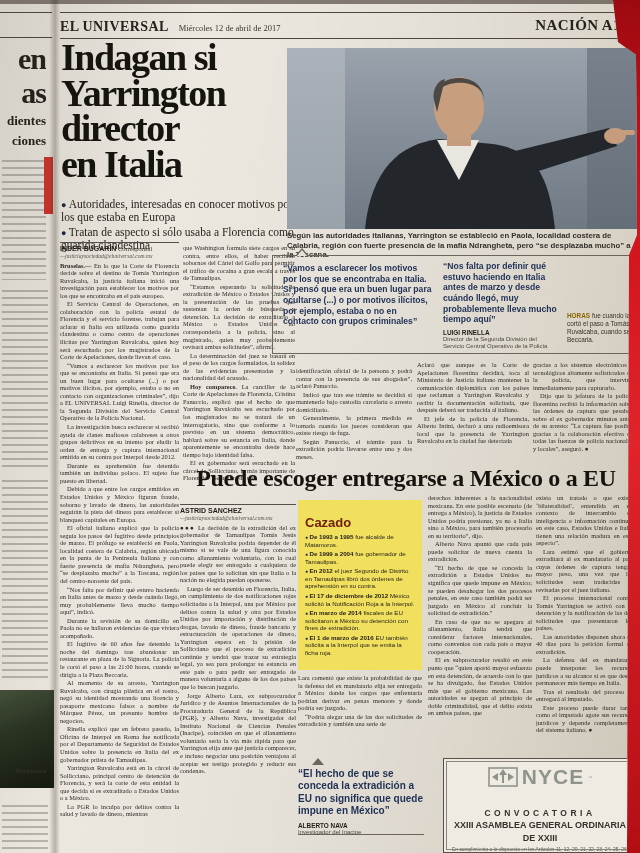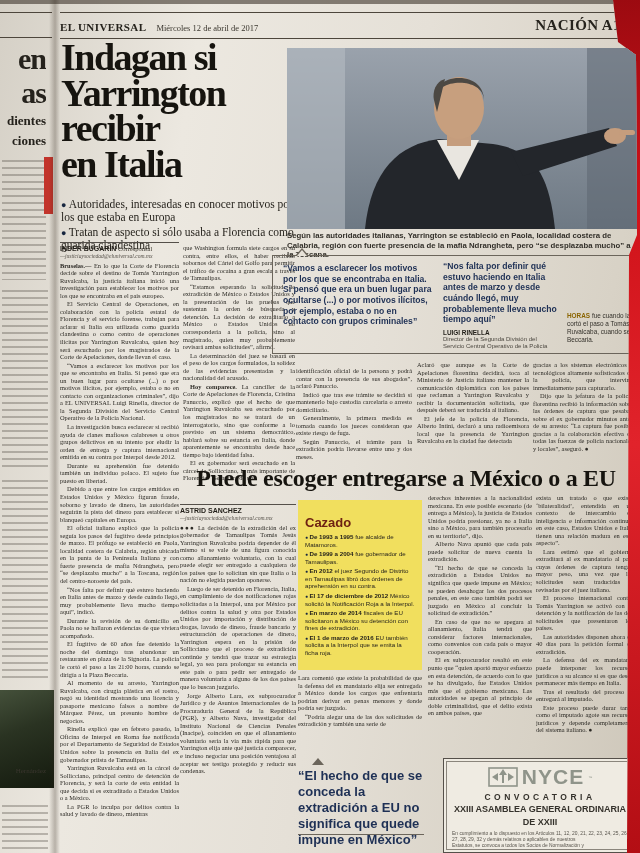--- a/index.html
+++ b/index.html
@@ -24,21 +24,21 @@
   .frag-sm{font-size:7px;font-weight:normal;color:#3a362e;}
   .lines{position:absolute;background:repeating-linear-gradient(to bottom,rgba(62,56,48,.55) 0 2px,rgba(0,0,0,0) 2px 7px);opacity:.55;}
   .edge-badge{position:absolute;left:44px;top:157px;width:9px;height:57px;background:#c2342b;}
   .edge-photo{position:absolute;left:0;top:690px;width:54px;height:98px;
     background:linear-gradient(160deg,#44503a,#2a3322 40%,#141a0e);}
   
   .hdr{position:absolute;left:60px;top:12px;width:568px;height:25px;
     border-top:1px solid #4d463c;border-bottom:1px solid #4d463c;
     display:flex;align-items:center;justify-content:space-between;
     font-family:"Liberation Serif",serif;color:#26231d;}
-  .hdr .brand{font-weight:bold;font-size:11px;letter-spacing:.4px;}
+  .hdr .brand{font-weight:bold;font-size:14px;letter-spacing:.4px;}
   .hdr .date{font-size:8.5px;margin-left:6px;color:#3a362e;}
   .hdr .section{font-weight:bold;font-size:15px;letter-spacing:.4px;}
   
   .headline{position:absolute;left:61px;top:40px;width:246px;color:#16140f;}
   .headline div{font:bold 38px/0.94 "Liberation Serif",serif;letter-spacing:-1.5px;}
   .bullets{position:absolute;left:61px;top:198px;width:242px;}
   .bullet{font:11.5px/1.12 "Liberation Serif",serif;color:#221f19;margin:0 0 2px;}
   .bullet::before{content:"● ";color:#17263f;font-size:9px;}
   .photo{position:absolute;left:287px;top:48px;width:350px;height:181px;overflow:hidden;background:#8c949e;}
   .caption{position:absolute;left:287px;top:231px;width:346px;
@@ -71,29 +71,29 @@
   .h2wrap h2{margin:4px;font:bold 24px/1.05 "Liberation Serif",serif;letter-spacing:-.3px;color:#16140f;}
   .cazado{position:absolute;left:298px;top:500px;width:124px;height:170px;background:#f1df5e;
     padding:4px 7px 4px 7px;box-sizing:border-box;overflow:hidden;}
   .cz-title{font:bold 13px "Liberation Sans",sans-serif;color:#6e2212;margin:11px 0 3px;}
   .cazado p{margin:0 0 2px;font:6.2px/1.22 "Liberation Sans",sans-serif;color:#27241c;text-align:left;}
   .cazado p::before{content:"● ";color:#17263f;font-size:5px;}
   .cazado b.lead{font-weight:bold;}
   .quoteB{position:absolute;left:298px;top:760px;width:126px;height:74px;border-bottom:1px solid #6b655b;}
   .qtail2{position:absolute;top:-2px;left:14px;width:0;height:0;
     border-left:6px solid transparent;border-right:6px solid transparent;border-bottom:7px solid #6b655b;}
-  .quoteB .pq{font-size:13px;}
+  .quoteB .pq{font-size:10px;}
   
   .ad{position:absolute;left:443px;top:758px;width:194px;height:95px;background:#efebe2;
     border:1px solid #55504a;box-sizing:border-box;padding:6px 8px 0;text-align:center;overflow:hidden;}
   .ad::before{content:"";position:absolute;inset:2px;border:1px solid #8a857c;pointer-events:none;}
   .ad-logo{display:flex;align-items:center;justify-content:center;gap:4px;}
   .ad-brand{font:bold 21px "Liberation Sans",sans-serif;color:#8f948a;letter-spacing:1px;}
   .ad-tm{font:4px "Liberation Sans",sans-serif;color:#8f948a;vertical-align:top;}
-  .ad-title{font:bold 8.5px "Liberation Sans",sans-serif;letter-spacing:3.5px;color:#35322c;margin-top:3px;}
+  .ad-title{font:bold 8.5px "Liberation Sans",sans-serif;letter-spacing:3.5px;color:#35322c;margin-top:19px;}
   .ad-sub{font:bold 9px/1.2 "Liberation Sans",sans-serif;color:#35322c;margin-top:2px;}
   .ad-fine{margin-top:3px;text-align:justify;}
   .ad-fine p{margin:0;font:4.9px/1.25 "Liberation Sans",sans-serif;color:#57534b;}
 </style>
 </head>
 <body>
 
 <div class="paper">
 
   <div class="top-sliver"></div>
@@ -116,21 +116,21 @@
     <span>
       <span class="brand">EL UNIVERSAL</span>
       <span class="date">Miércoles 12 de abril de 2017</span>
     </span>
     <span class="section">NACIÓN A11</span>
   </div>
 
   <div class="headline">
       <div>Indagan si</div>
       <div>Yarrington</div>
-      <div>recibir</div>
+      <div>director</div>
       <div>en Italia</div>
     </div>
   <div class="bullets">
       <p class="bullet">Autoridades, interesadas en conocer motivos por los que estaba en Europa</p>
       <p class="bullet">Tratan de aspecto si sólo usaba a Florencia como guarida clandestina</p>
     </div>
 
   <div class="photo">
     <svg width="350" height="181" viewBox="0 0 350 181">
       <defs>

